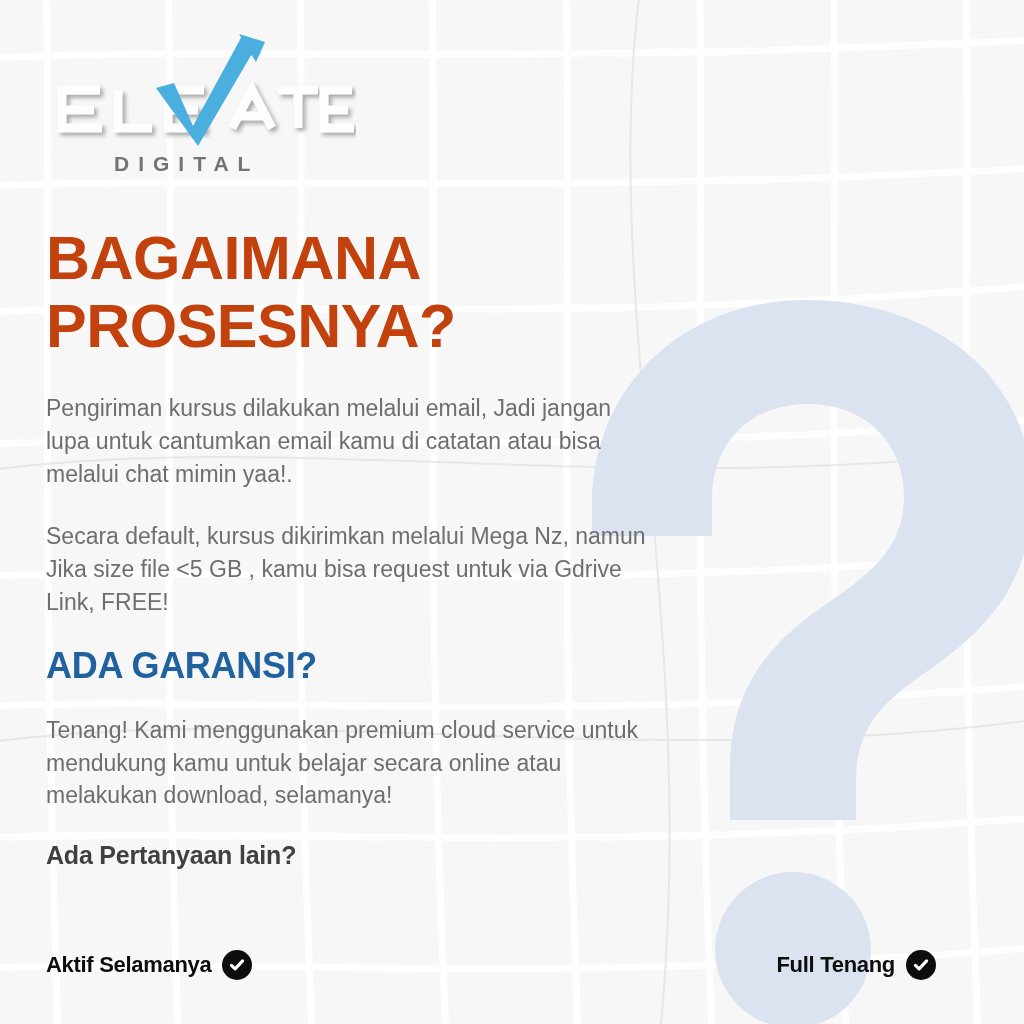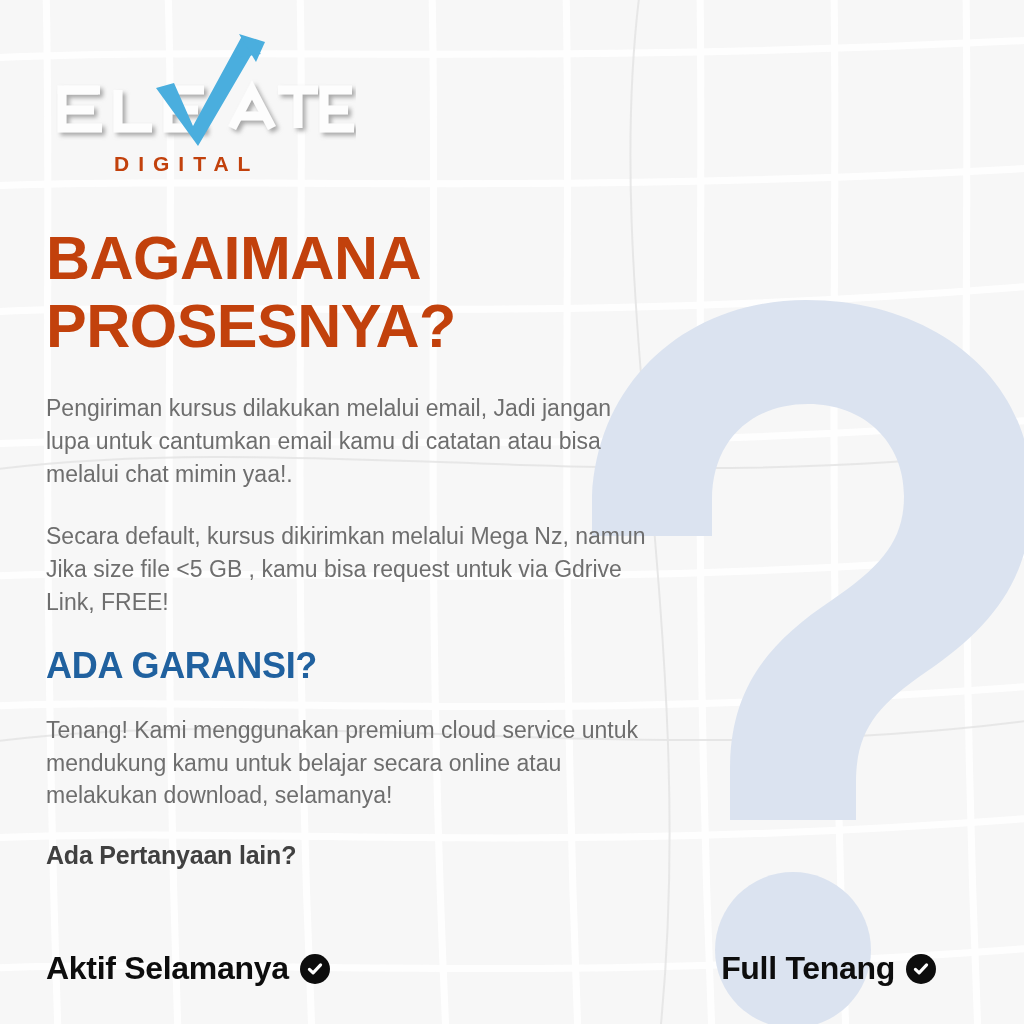--- a/index.html
+++ b/index.html
@@ -56,21 +56,21 @@
     width: 300px;
     height: 125px;
   }
   #logo-sub {
     position: absolute;
     left: 58px;
     top: 124px;
     font-size: 21px;
     font-weight: 700;
     letter-spacing: 9px;
-    color: #c2410c;
+    color: #737373;
     font-family: "Liberation Sans", sans-serif;
     white-space: nowrap;
   }
 
   
   #content {
     position: absolute;
     left: 46px;
     top: 225px;
     width: 600px;
@@ -143,21 +143,21 @@
     justify-content: space-between;
   }
   .badge {
     display: flex;
     align-items: center;
     gap: 11px;
   }
   .badge-label {
     font-family: "Liberation Sans", sans-serif;
     font-weight: 700;
-    font-size: 32px;
+    font-size: 22px;
     color: #0d0d0d;
     letter-spacing: -0.3px;
     white-space: nowrap;
   }
   .badge-check {
     width: 30px;
     height: 30px;
     flex: 0 0 30px;
     border-radius: 50%;
     background: #0d0d0d;

